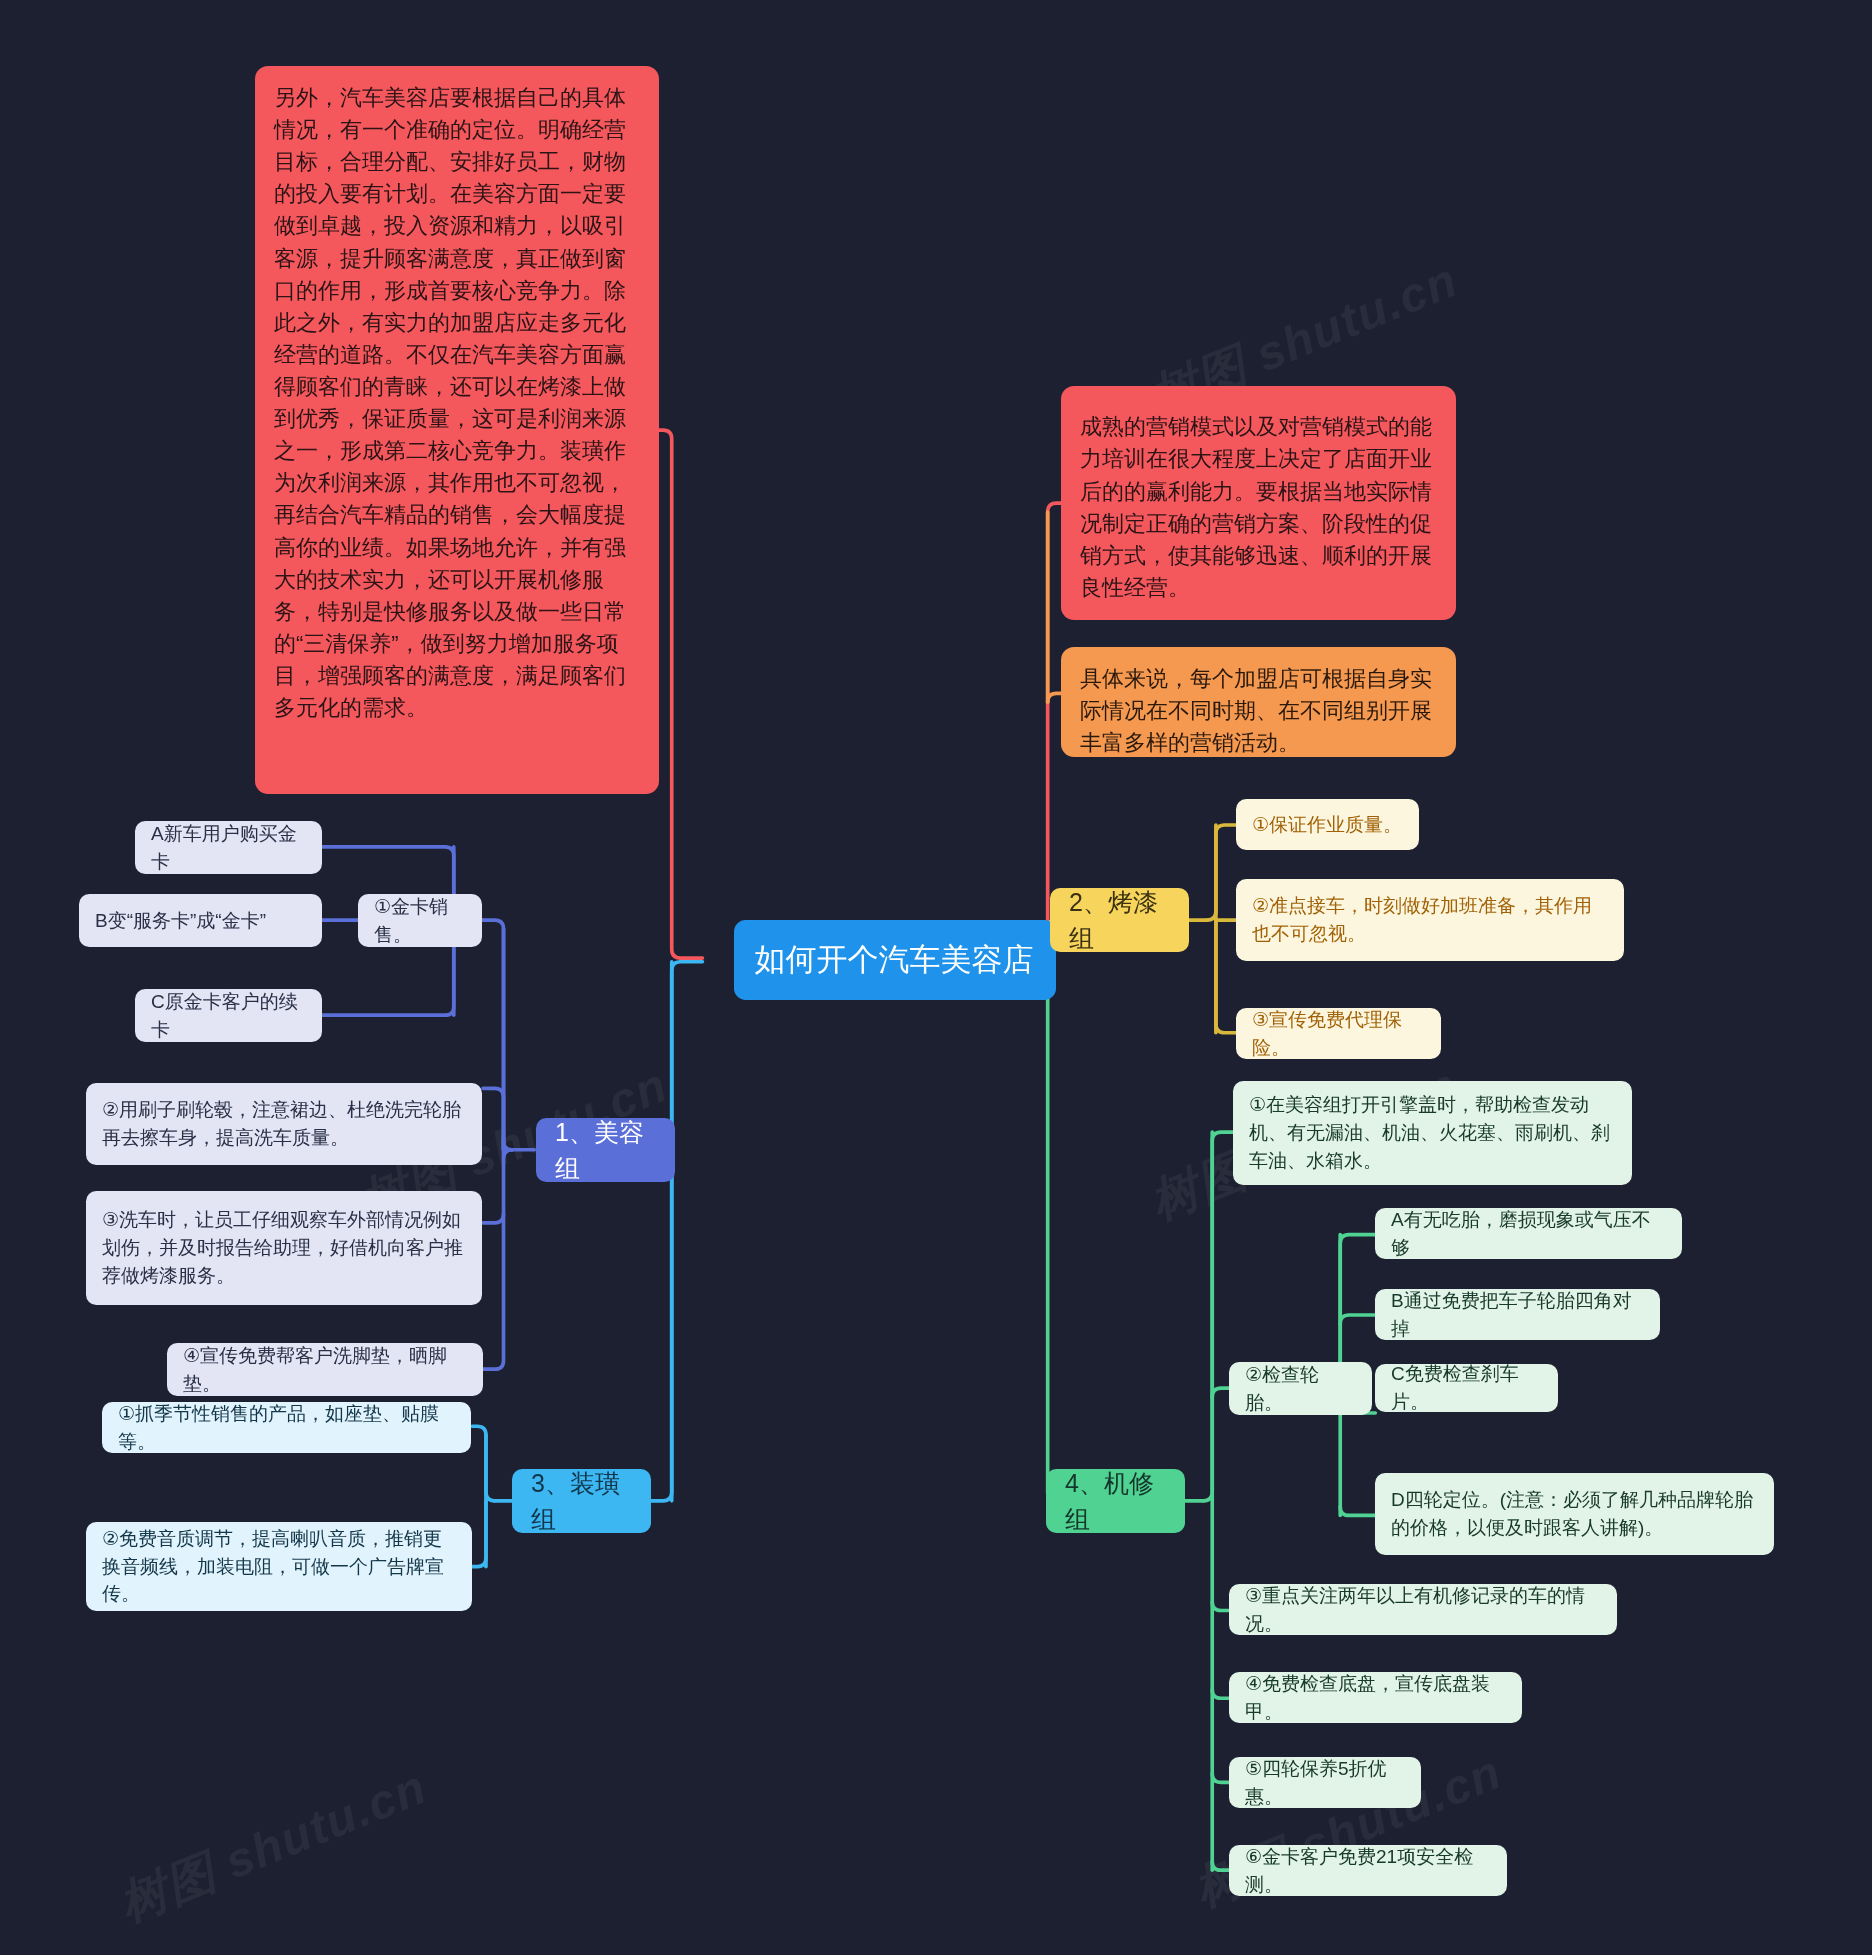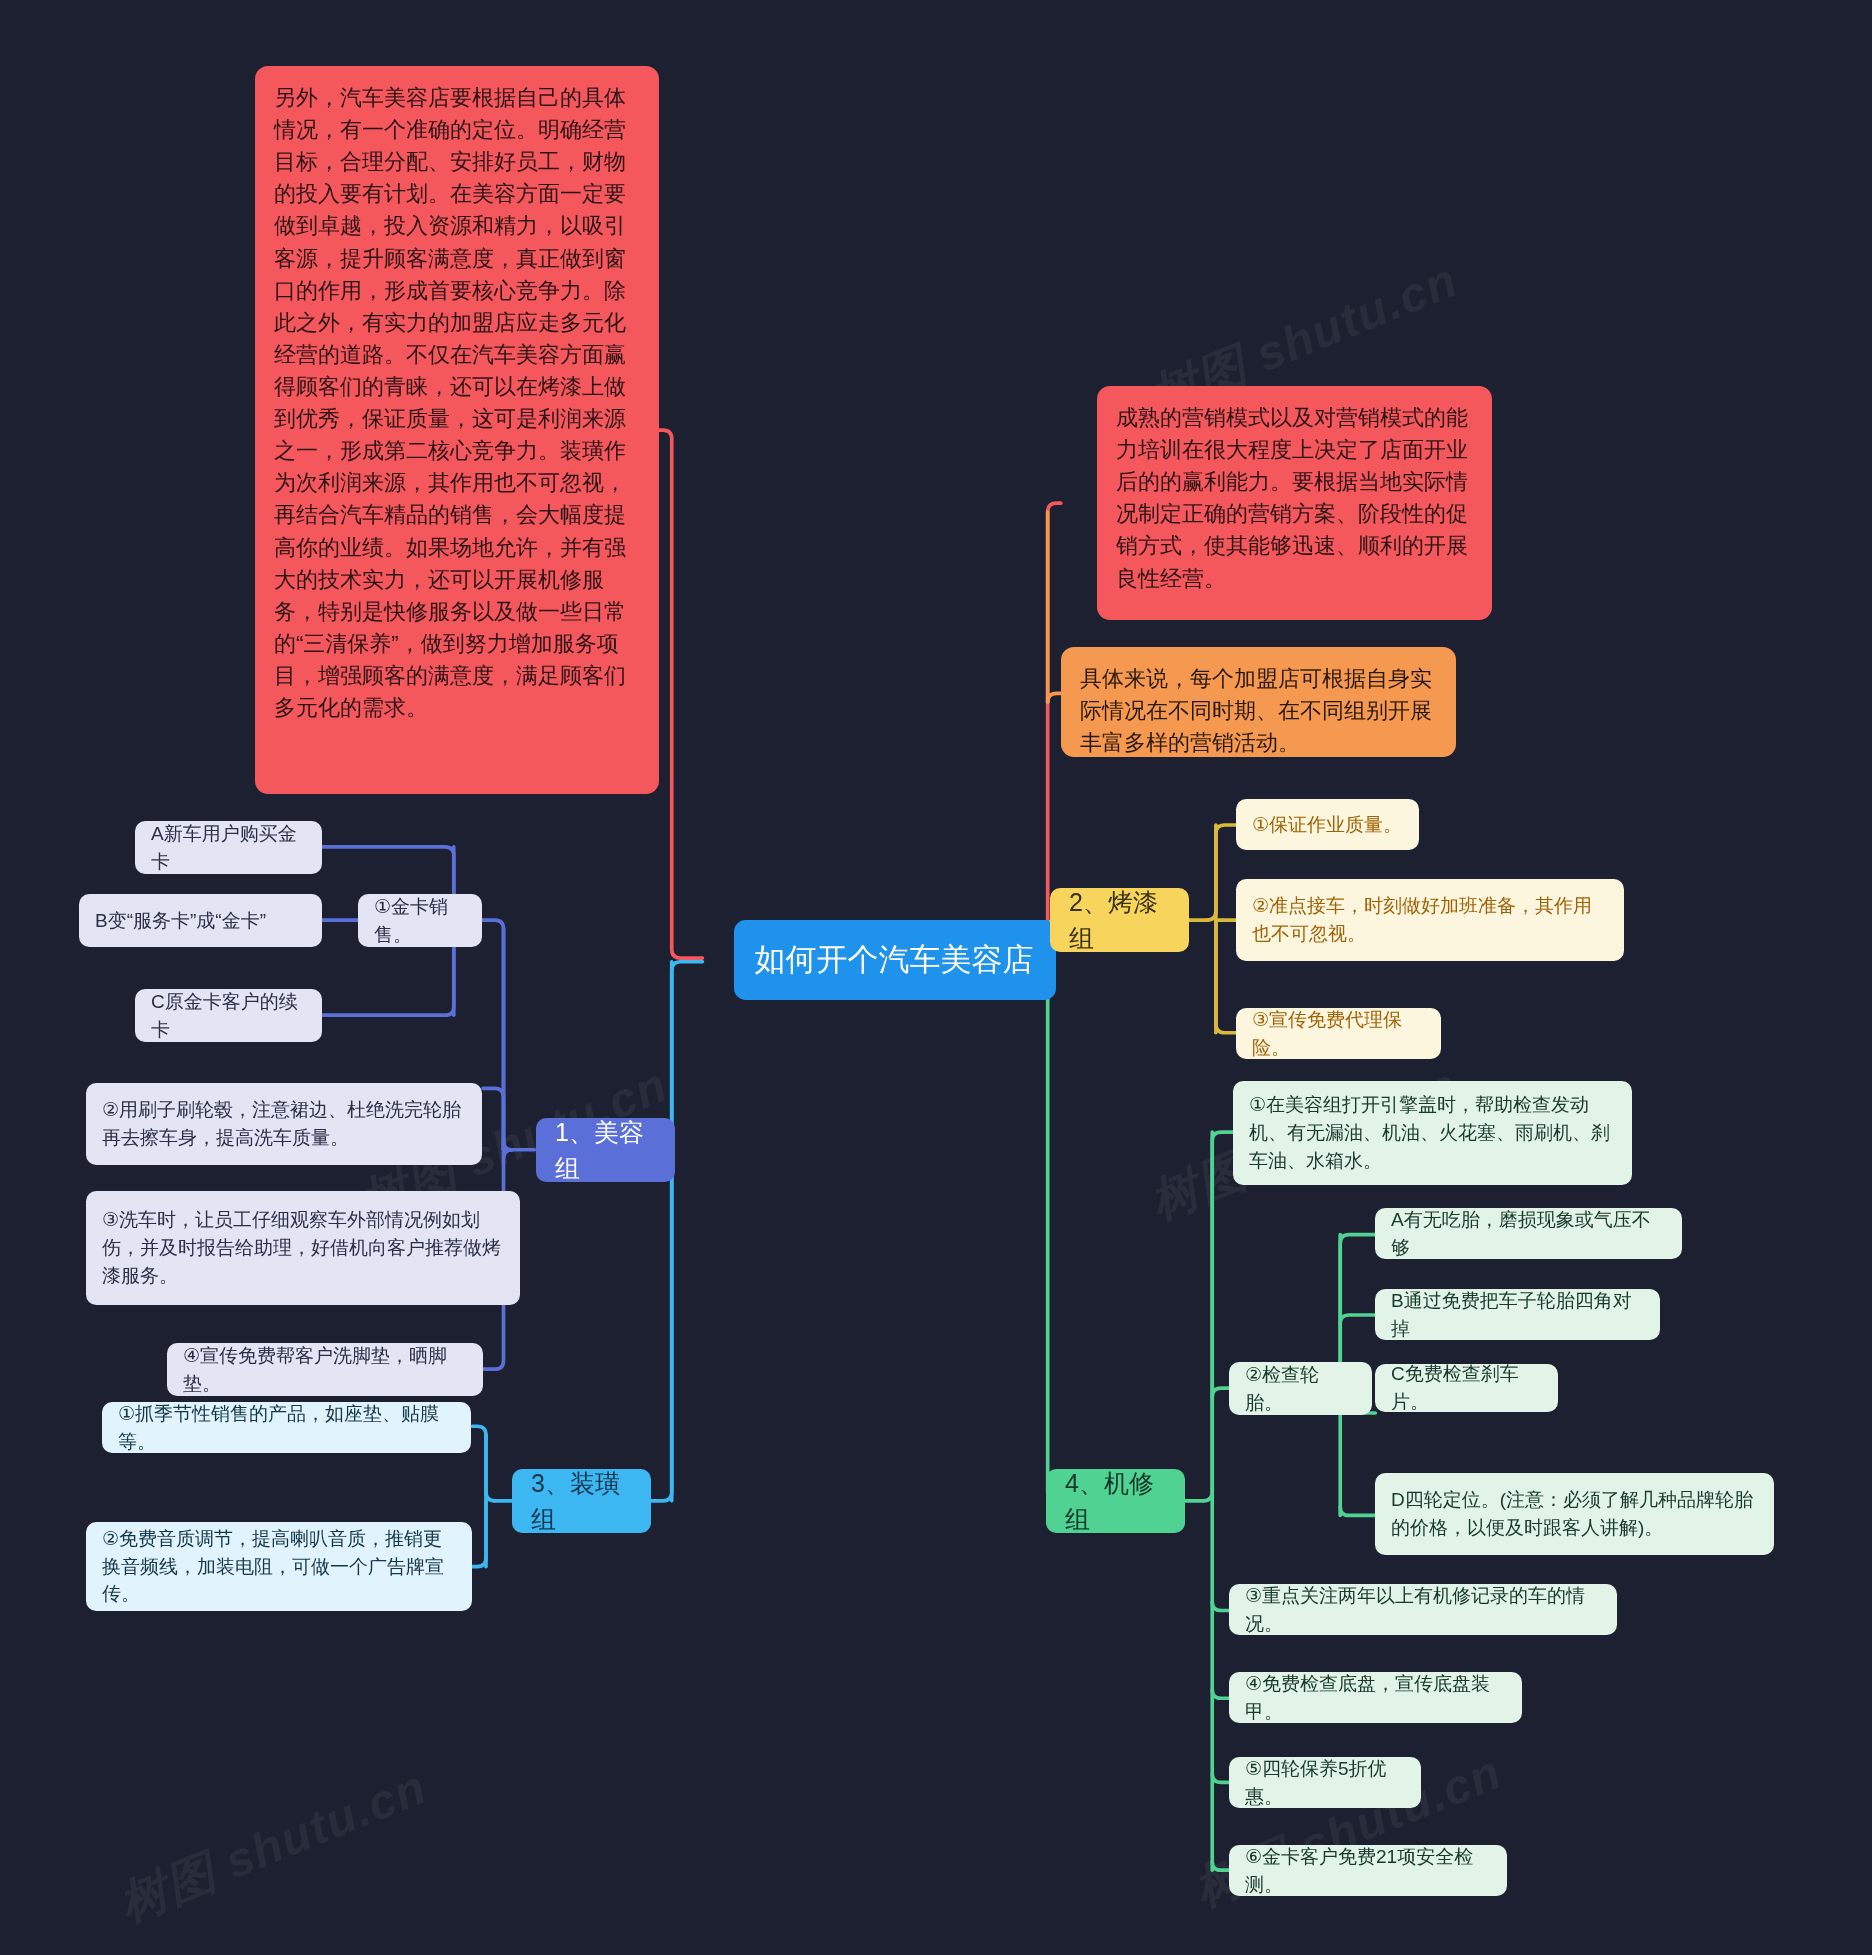--- a/index.html
+++ b/index.html
@@ -134,42 +134,42 @@
     <span class="txt">C原金卡客户的续卡</span>
   </div>
 
   <div class="node n-lav" style="left:358px;top:894px;width:124px;height:53px;">
     <span class="txt">①金卡销售。</span>
   </div>
 
   <div class="node n-lav" style="left:86px;top:1083px;width:396px;height:82px;">
     <span class="txt">②用刷子刷轮毂，注意裙边、杜绝洗完轮胎再去擦车身，提高洗车质量。</span>
   </div>
-  <div class="node n-lav" style="left:86px;top:1191px;width:434px;height:114px;">
+  <div class="node n-lav" style="left:86px;top:1191px;width:396px;height:114px;">
     <span class="txt">③洗车时，让员工仔细观察车外部情况例如划伤，并及时报告给助理，好借机向客户推荐做烤漆服务。</span>
   </div>
   <div class="node n-lav" style="left:167px;top:1343px;width:316px;height:53px;">
     <span class="txt">④宣传免费帮客户洗脚垫，晒脚垫。</span>
   </div>
 
   <div class="node n-grp-blue" style="left:512px;top:1118px;width:139px;height:64px;justify-content:center;margin-left:24px;">
     <span class="txt">1、美容组</span>
   </div>
 
   <div class="node n-lightblue" style="left:102px;top:1402px;width:369px;height:51px;">
     <span class="txt">①抓季节性销售的产品，如座垫、贴膜等。</span>
   </div>
   <div class="node n-lightblue" style="left:86px;top:1522px;width:386px;height:89px;">
     <span class="txt">②免费音质调节，提高喇叭音质，推销更换音频线，加装电阻，可做一个广告牌宣传。</span>
   </div>
   <div class="node n-grp-cyan" style="left:512px;top:1469px;width:139px;height:64px;justify-content:center;">
     <span class="txt">3、装璜组</span>
   </div>
 
-  <div class="node n-red" style="left:1061px;top:386px;width:395px;height:234px;align-items:flex-start;margin-left:36px;">
+  <div class="node n-red" style="left:1061px;top:386px;width:395px;height:234px;align-items:flex-end;">
     <span class="txt">成熟的营销模式以及对营销模式的能力培训在很大程度上决定了店面开业后的的赢利能力。要根据当地实际情况制定正确的营销方案、阶段性的促销方式，使其能够迅速、顺利的开展良性经营。</span>
   </div>
 
   <div class="node n-orange" style="left:1061px;top:647px;width:395px;height:110px;align-items:flex-start;">
     <span class="txt">具体来说，每个加盟店可根据自身实际情况在不同时期、在不同组别开展丰富多样的营销活动。</span>
   </div>
 
   <div class="node n-grp-yellow" style="left:1050px;top:888px;width:139px;height:64px;justify-content:center;">
     <span class="txt">2、烤漆组</span>
   </div>

